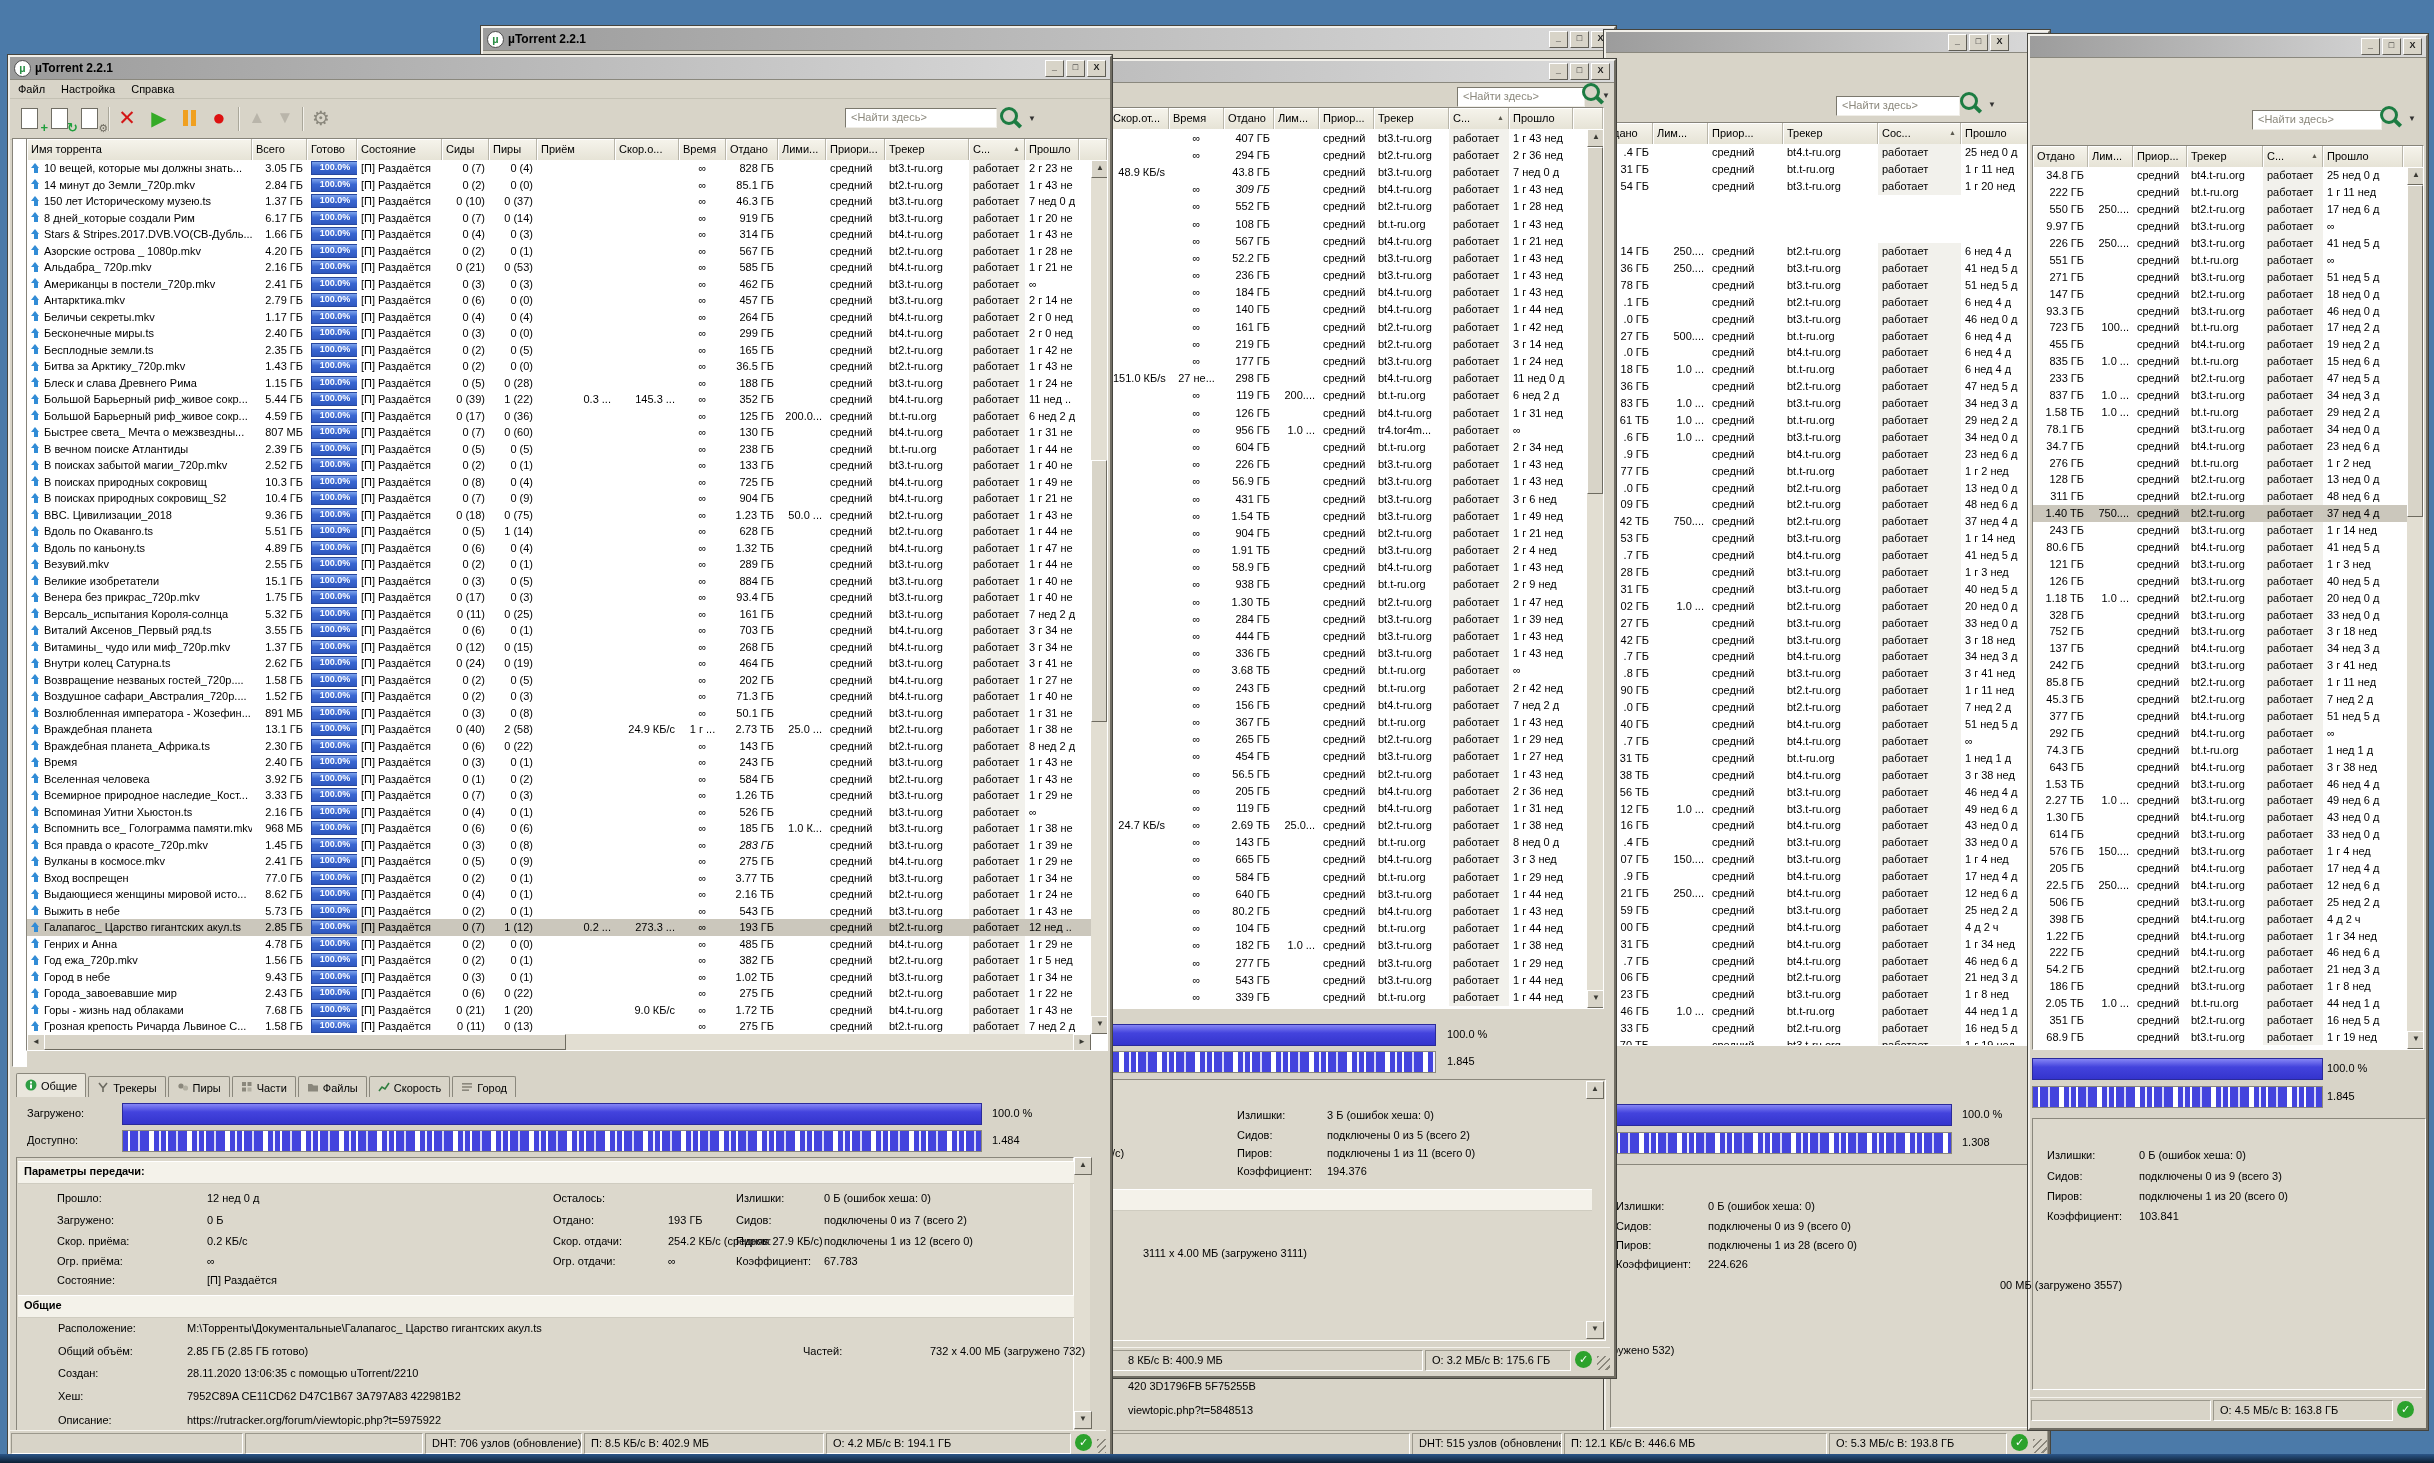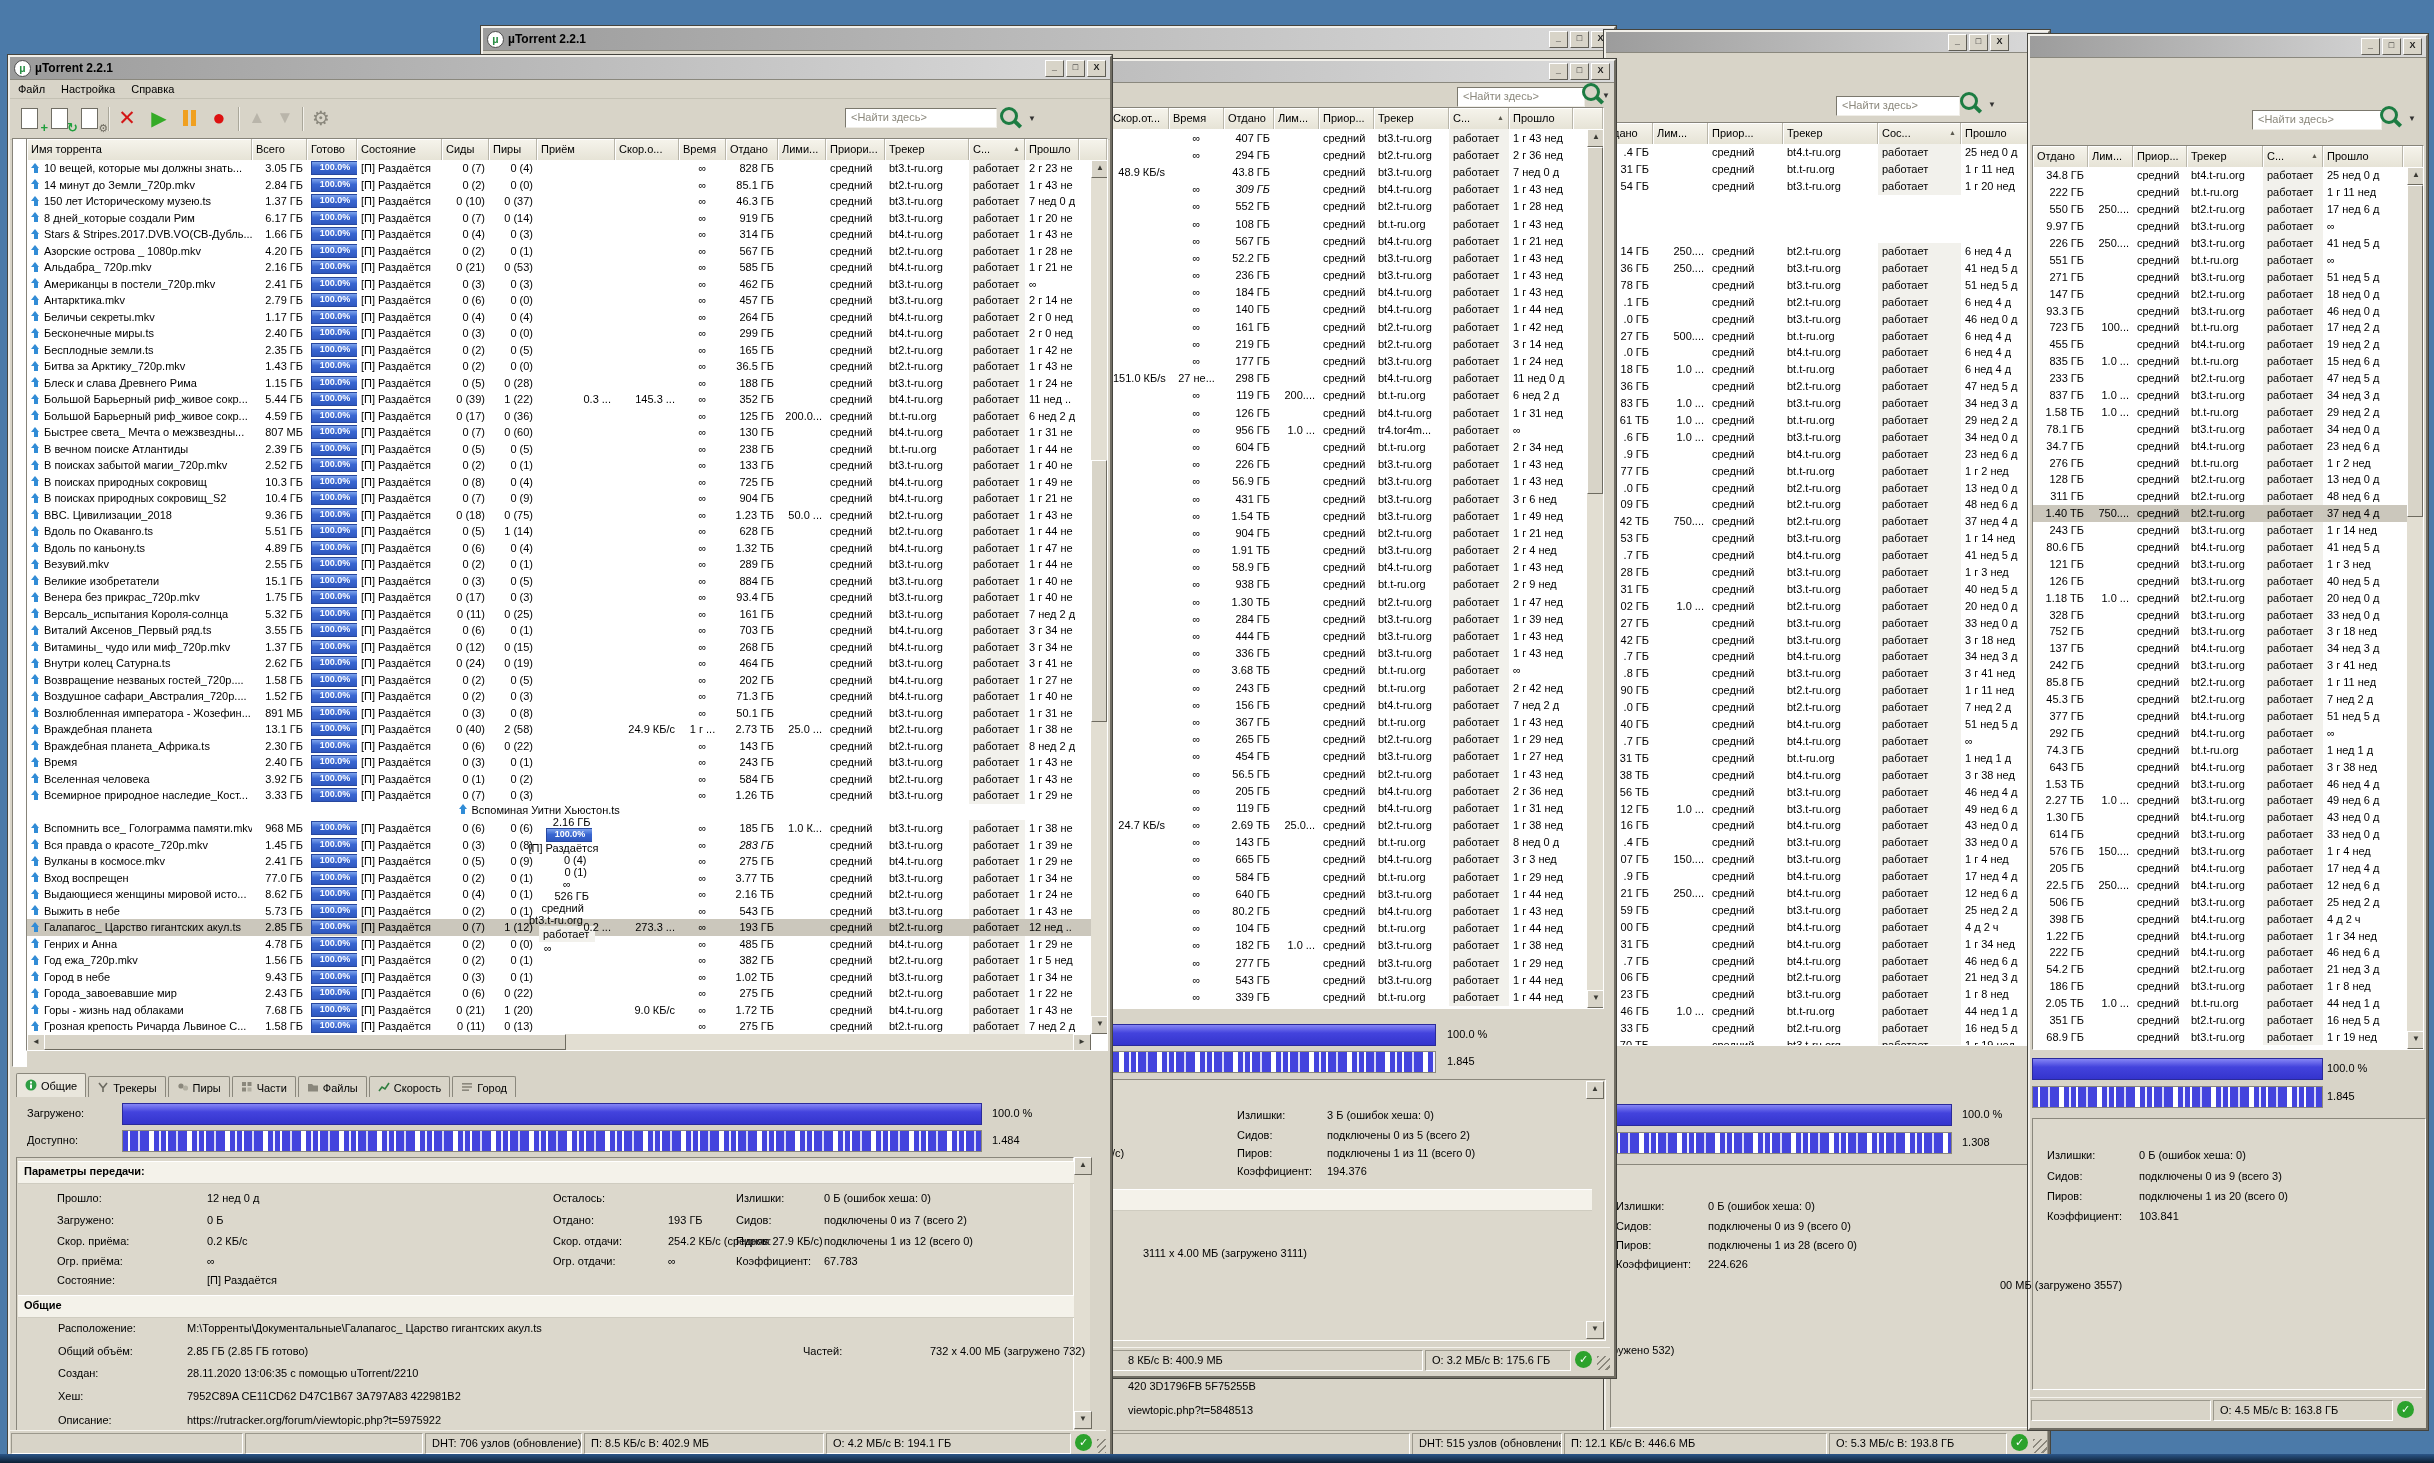--- a/index.html
+++ b/index.html
@@ -2538,21 +2538,21 @@
             <div class="tcell r" style="width: 70px;"></div>
             <div class="tcell r" style="width: 56px;"></div>
             <div class="tcell c" style="width: 39px;">∞</div>
             <div class="tcell r" style="width: 44px;">1.26 ТБ</div>
             <div class="tcell r" style="width: 40px;"></div>
             <div class="tcell " style="width: 51px;">средний</div>
             <div class="tcell " style="width: 76px;">bt3.t-ru.org</div>
             <div class="tcell  sorted" style="width: 48px;">работает</div>
             <div class="tcell " style="width: 46px;">1 г 29 не</div>
           </div>
-          <div class="trow" style="height: 16.5px; flex-direction: column;">
+          <div class="trow" style="height: 16.5px;">
             <div class="tcell " style="width: 217px; display: flex; align-items: center;">
               <span class="upico"></span>
               <span>Вспоминая Уитни Хьюстон.ts</span>
             </div>
             <div class="tcell r" style="width: 47px;">2.16 ГБ</div>
             <div class="tcell c" style="width: 42px;">
               <div class="pb">100.0%</div>
             </div>
             <div class="tcell " style="width: 77px;">[П] Раздаётся</div>
             <div class="tcell r" style="width: 39px;">0 (4)</div>

